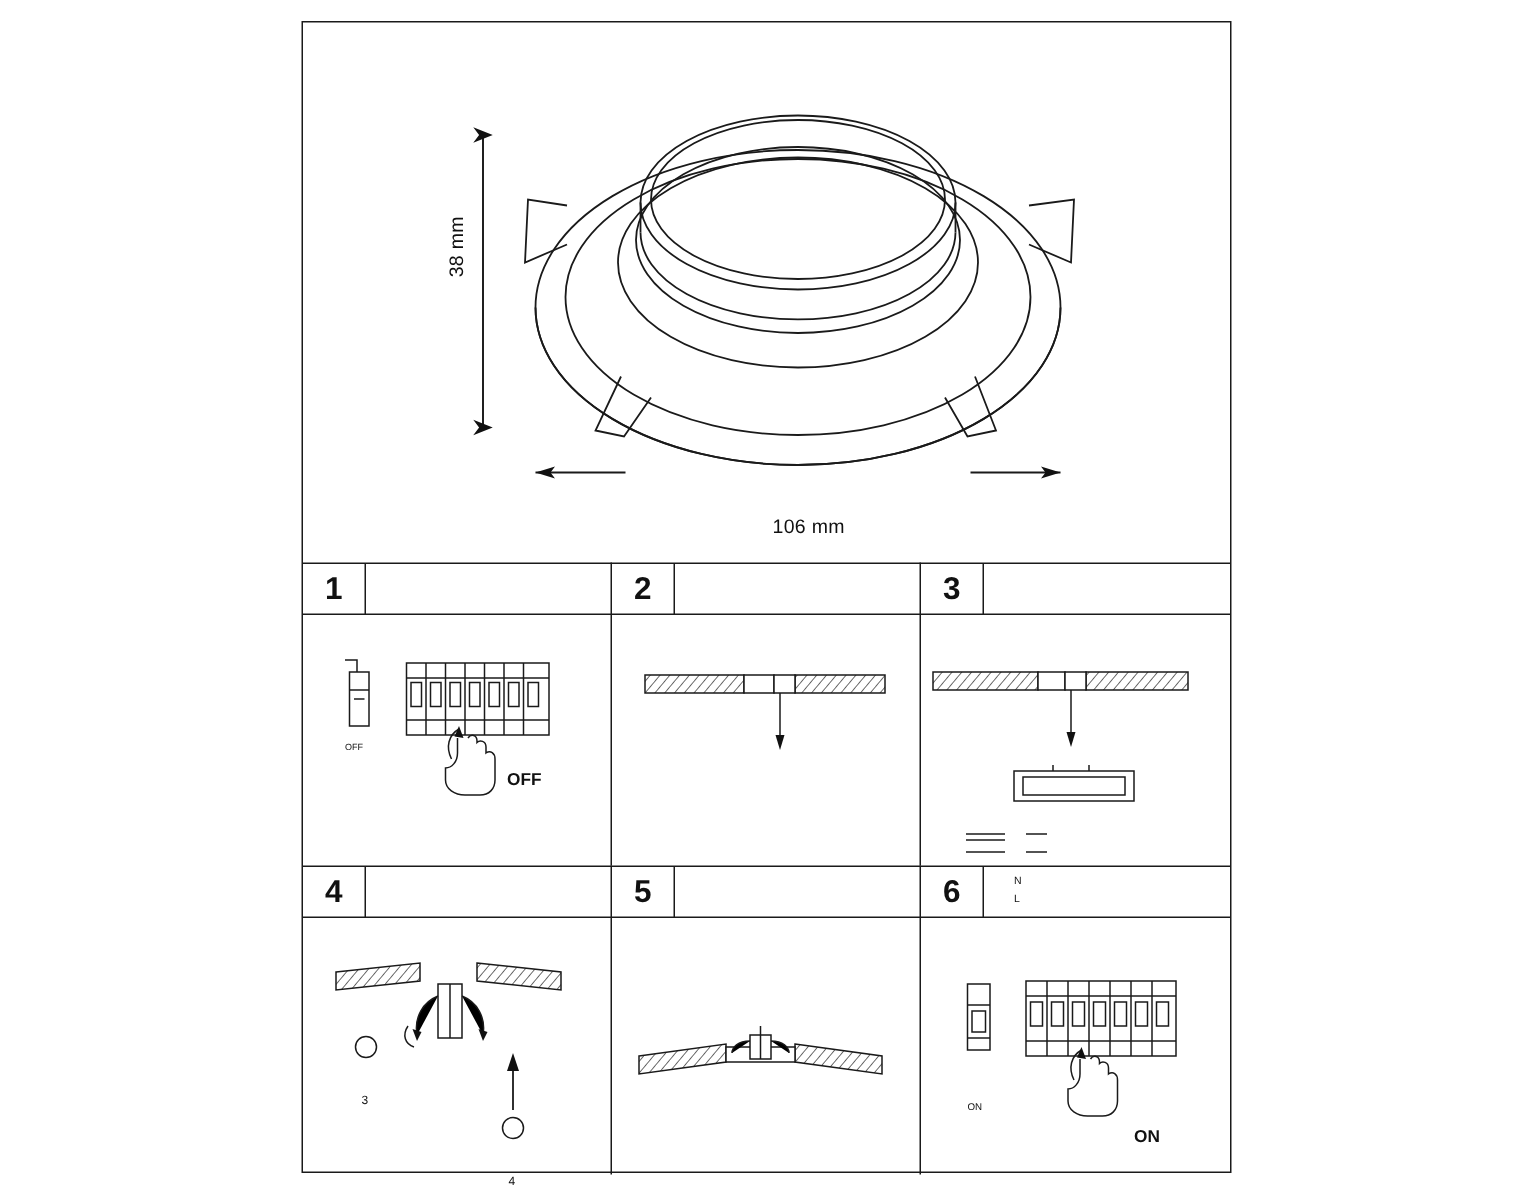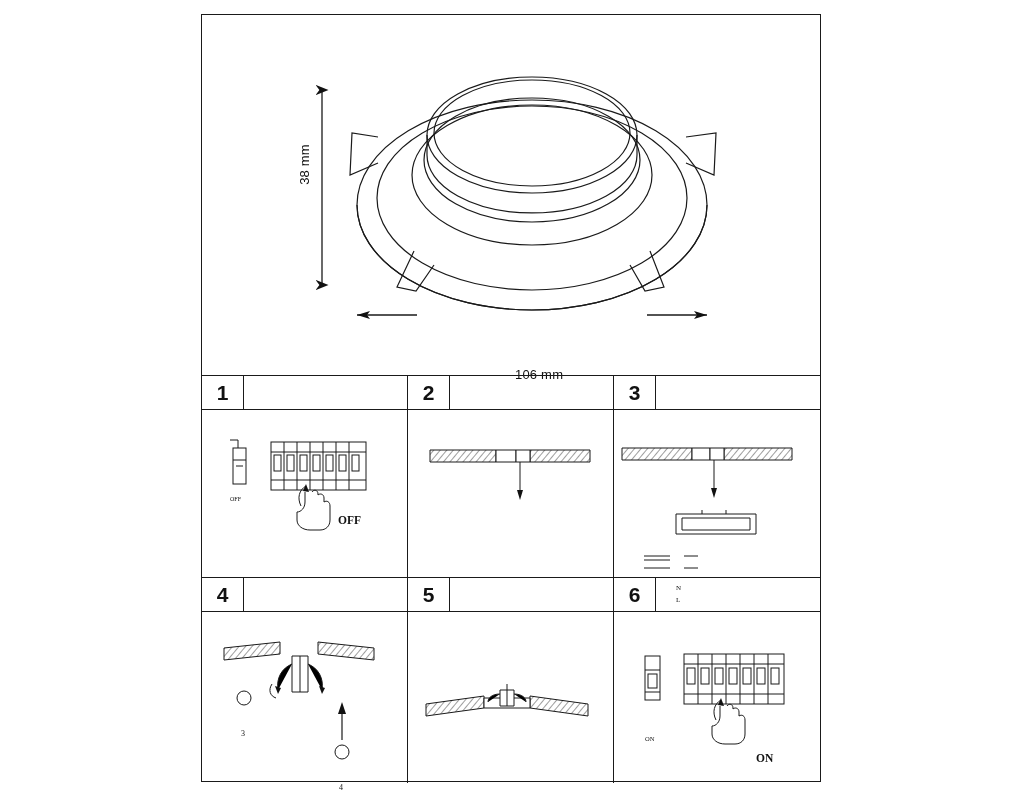--- a/index.html
+++ b/index.html
@@ -63,21 +63,21 @@
     position: absolute;
     left: 42px;
     top: 33px;
     height: 0;
     border-top: 1.4px solid #1a1a1a;
   }
   .rule-w164 { width: 164px; }
 
   .panel-body {
     position: absolute;
-    left: 0; top: 34px; right: 0; bottom: 0; font-family: Liberation Serif, serif;
+    left: 0; top: 34px; right: 0; bottom: 0;
   }
 
   svg { display: block; overflow: visible; }
 
   .dim-label {
     position: absolute;
     font-size: 13px;
     letter-spacing: .2px;
     color: #111;
     white-space: nowrap;
@@ -150,21 +150,21 @@
         <path d="M155,300 L215,300"></path>
         <path d="M445,300 L505,300"></path>
       </g>
       <g fill="#111">
         <path d="M155,300 L168,296 L165,300 L168,304 Z"></path>
         <path d="M505,300 L492,296 L495,300 L492,304 Z"></path>
       </g>
     </svg>
 
     <div class="dim-label dim-vert" style="left:82px; top:142px;">38 mm</div>
-    <div class="dim-label" style="left:313px; top:328px;margin-top:24px;">106 mm</div>
+    <div class="dim-label" style="left:313px; top:328px;">106 mm</div>
   </div>
 
   <div class="panel panel-s1">
     <div class="step-badge">1</div>
     <div class="step-rule rule-w164"></div>
     <div class="panel-body">
       <svg width="206" height="166" viewBox="0 0 206 166">
         <g fill="none" stroke="#1a1a1a" stroke-width="1">
 
           <rect x="31" y="38" width="13" height="36"></rect>

